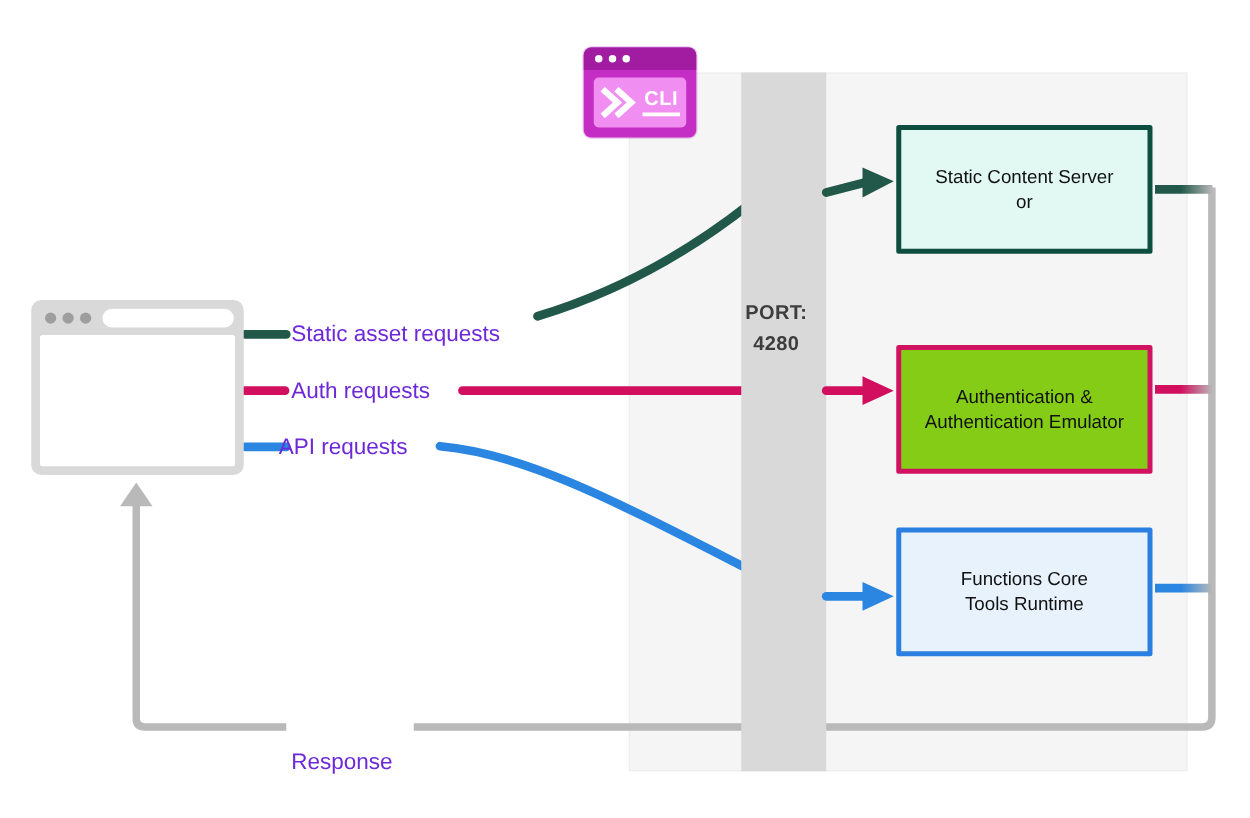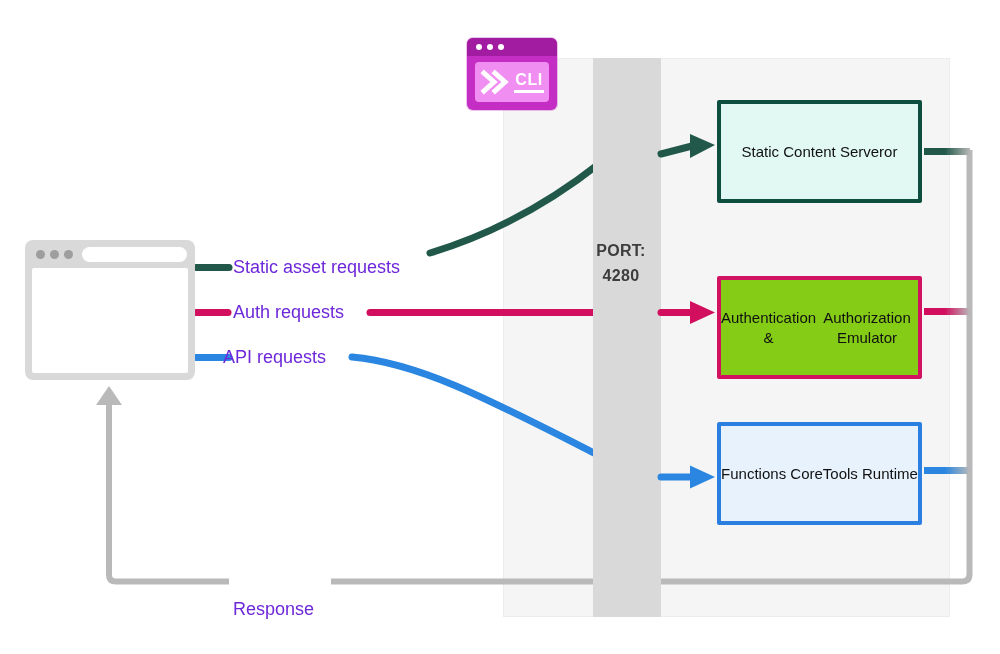--- a/index.html
+++ b/index.html
@@ -18,21 +18,21 @@
   }
   .flow-label{
     position:absolute;font-size:18px;line-height:22px;color:#6d28d9;white-space:nowrap;
   }
   .lbl-static{left:233px;top:256px;}
   .lbl-auth{left:233px;top:301px;}
   .lbl-api{left:223px;top:346px;}
   .lbl-response{left:233px;top:570px;margin-top:28px;}
   .node{
     position:absolute;left:717px;width:205px;height:103px;box-sizing:border-box;
-    border:4px solid;border-radius:2px;display:flex;flex-direction:row;
+    border:4px solid;border-radius:2px;display:flex;flex-direction:column;
     align-items:center;justify-content:center;text-align:center;
     font-size:15px;line-height:20px;color:#111;
   }
   .node-static{top:100px;border-color:#0e4e3f;background:#e1f9f2;}
   .node-auth{top:276px;border-color:#d01261;background:#84cc16;}
   .node-func{top:422px;border-color:#2a7fe0;background:#e8f2fc;}
   
   .browser{position:absolute;left:25px;top:240px;width:170px;height:140px;
     background:#d9d9d9;border-radius:8px;}
   .browser .bar{position:absolute;left:0;top:0;right:0;height:28px;display:flex;align-items:center;padding-left:11px;box-sizing:border-box;}
@@ -113,21 +113,21 @@
   <div class="flow-label lbl-auth">Auth requests</div>
   <div class="flow-label lbl-api">API requests</div>
   <div class="flow-label lbl-response">Response</div>
 
   <div class="node node-static">
     <span>Static Content Server</span>
     <span>or</span>
   </div>
   <div class="node node-auth">
     <span>Authentication &amp;</span>
-    <span>Authorization Emulator</span>
+    <span>Authentication Emulator</span>
   </div>
   <div class="node node-func">
     <span>Functions Core</span>
     <span>Tools Runtime</span>
   </div>
 
   <div class="browser">
     <div class="bar">
       <div class="dot"></div>
       <div class="dot"></div>

